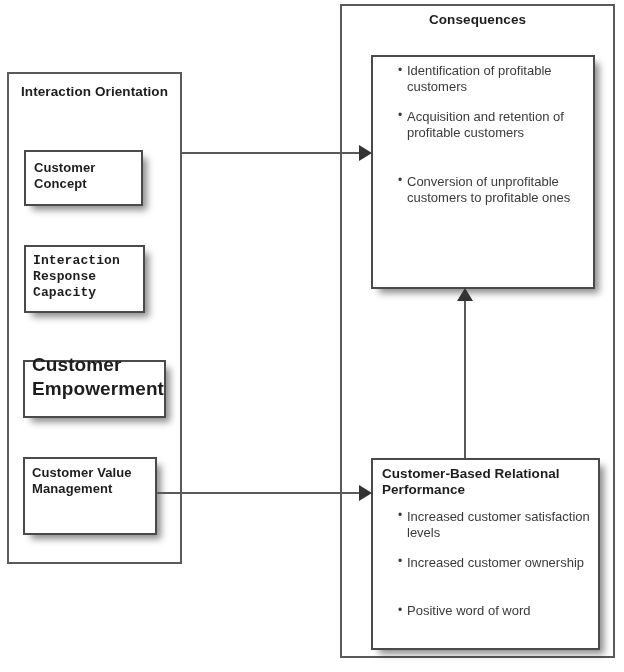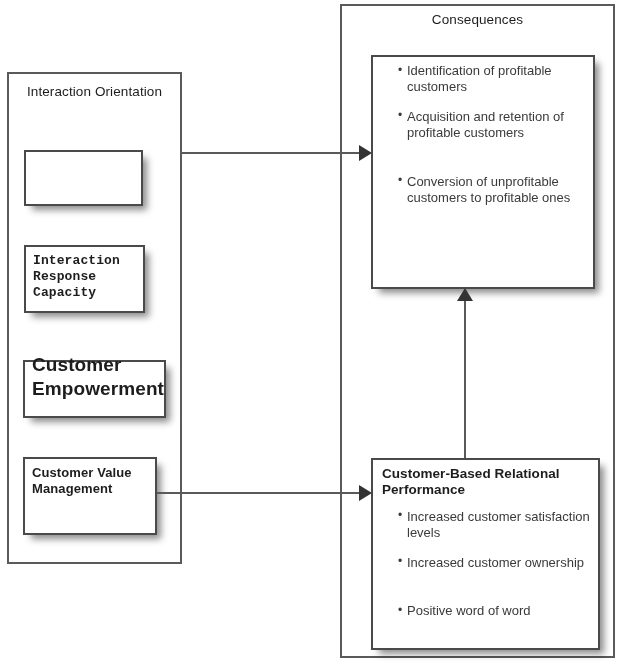--- a/index.html
+++ b/index.html
@@ -31,21 +31,21 @@
   .shadowbox {
     position: absolute;
     border: 2px solid #4a4a4a;
     background: #ffffff;
     box-sizing: border-box;
     box-shadow: 6px 6px 7px -2px rgba(0,0,0,0.45);
   }
 
   .group-title {
     position: absolute;
-    font-weight: normal;
+    font-weight: bold;
     color: #1d1d1d;
     text-align: center;
     line-height: 1.22;
     letter-spacing: 0.1px;
   }
 
   .box-label {
     position: absolute;
     font-weight: bold;
     color: #1d1d1d;
@@ -119,20 +119,21 @@
 </head>
 <body>
 
 <div id="canvas">
 
   <div class="frame" style="left:7px; top:72px; width:175px; height:492px;"></div>
 
   <div class="group-title" style="left:17px; top:84px; width:155px; font-size:13.5px;">Interaction Orientation</div>
 
   <div class="shadowbox" style="left:24px; top:150px; width:119px; height:56px;"></div>
+  <div class="box-label" style="left:34px; top:160px; width:104px; font-size:13px;">Customer Concept</div>
 
   <div class="shadowbox" style="left:24px; top:245px; width:121px; height:68px;"></div>
   <div class="box-label" style="left:33px; top:253px; width:96px; font-size:13px;font-family:Liberation Mono, monospace;">Interaction Response Capacity</div>
 
   <div class="shadowbox" style="left:23px; top:360px; width:143px; height:58px;"></div>
   <div class="box-label" style="left:32px; top:353px; width:128px; font-size:19px;">Customer Empowerment</div>
 
   <div class="shadowbox" style="left:23px; top:457px; width:134px; height:78px;"></div>
   <div class="box-label" style="left:32px; top:465px; width:112px; font-size:13px;">Customer Value Management</div>
 

